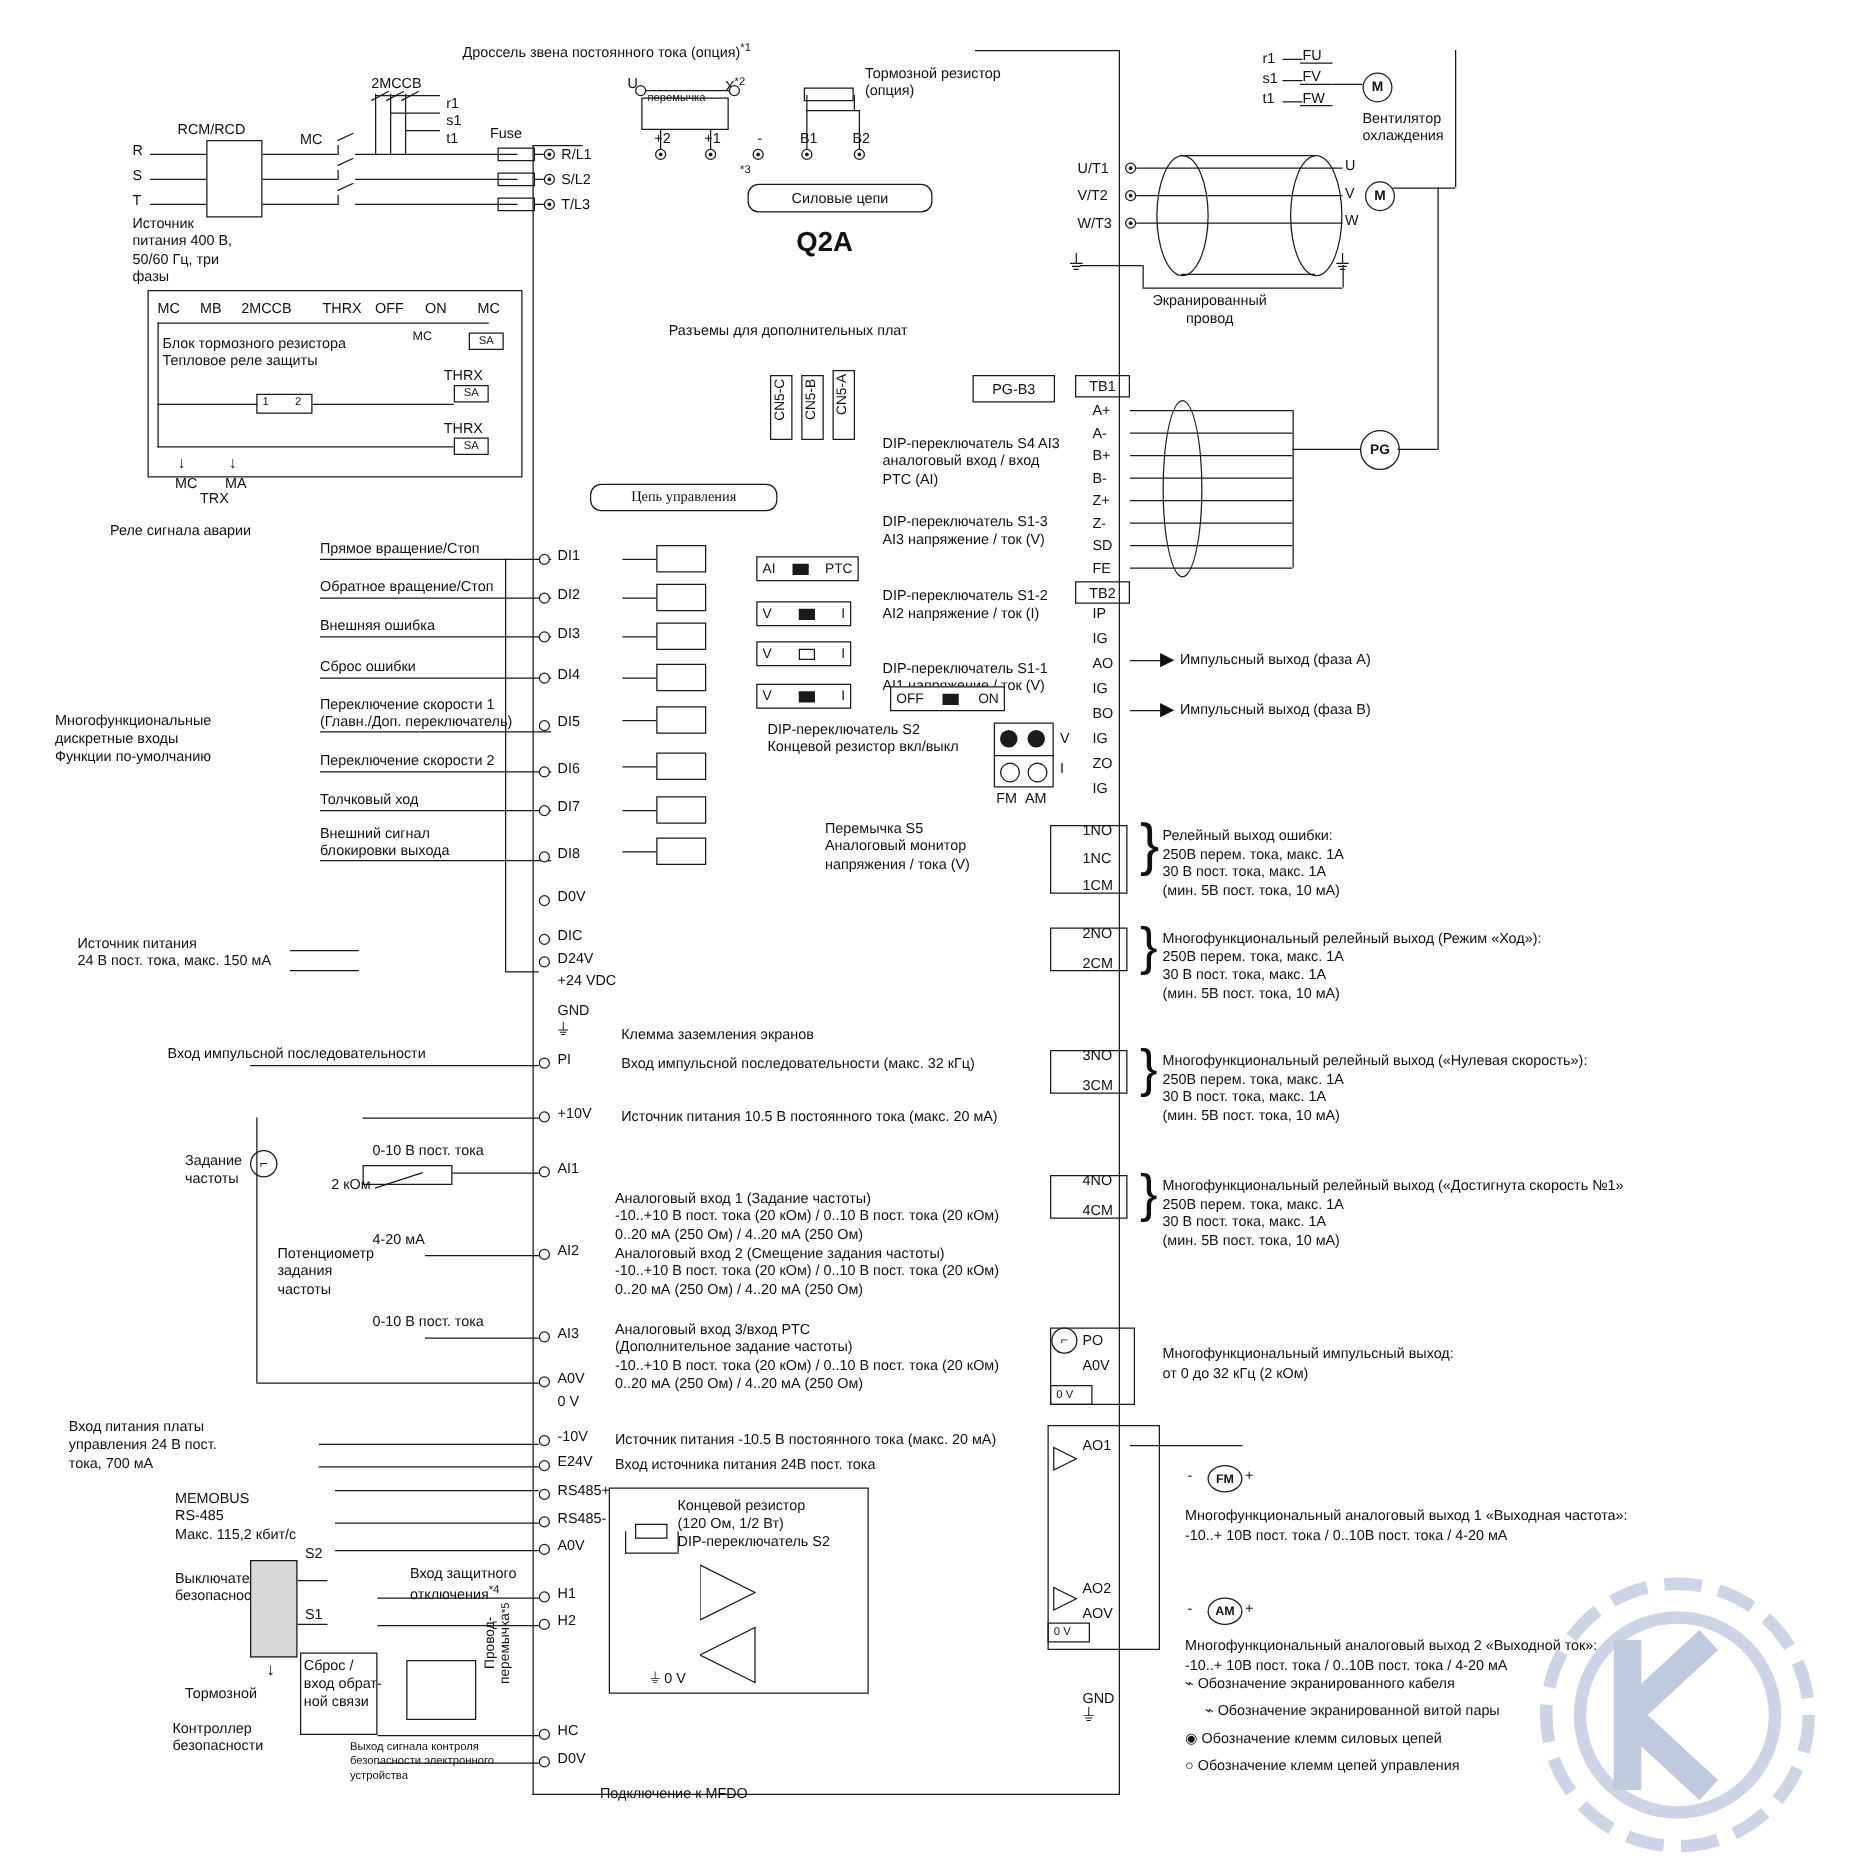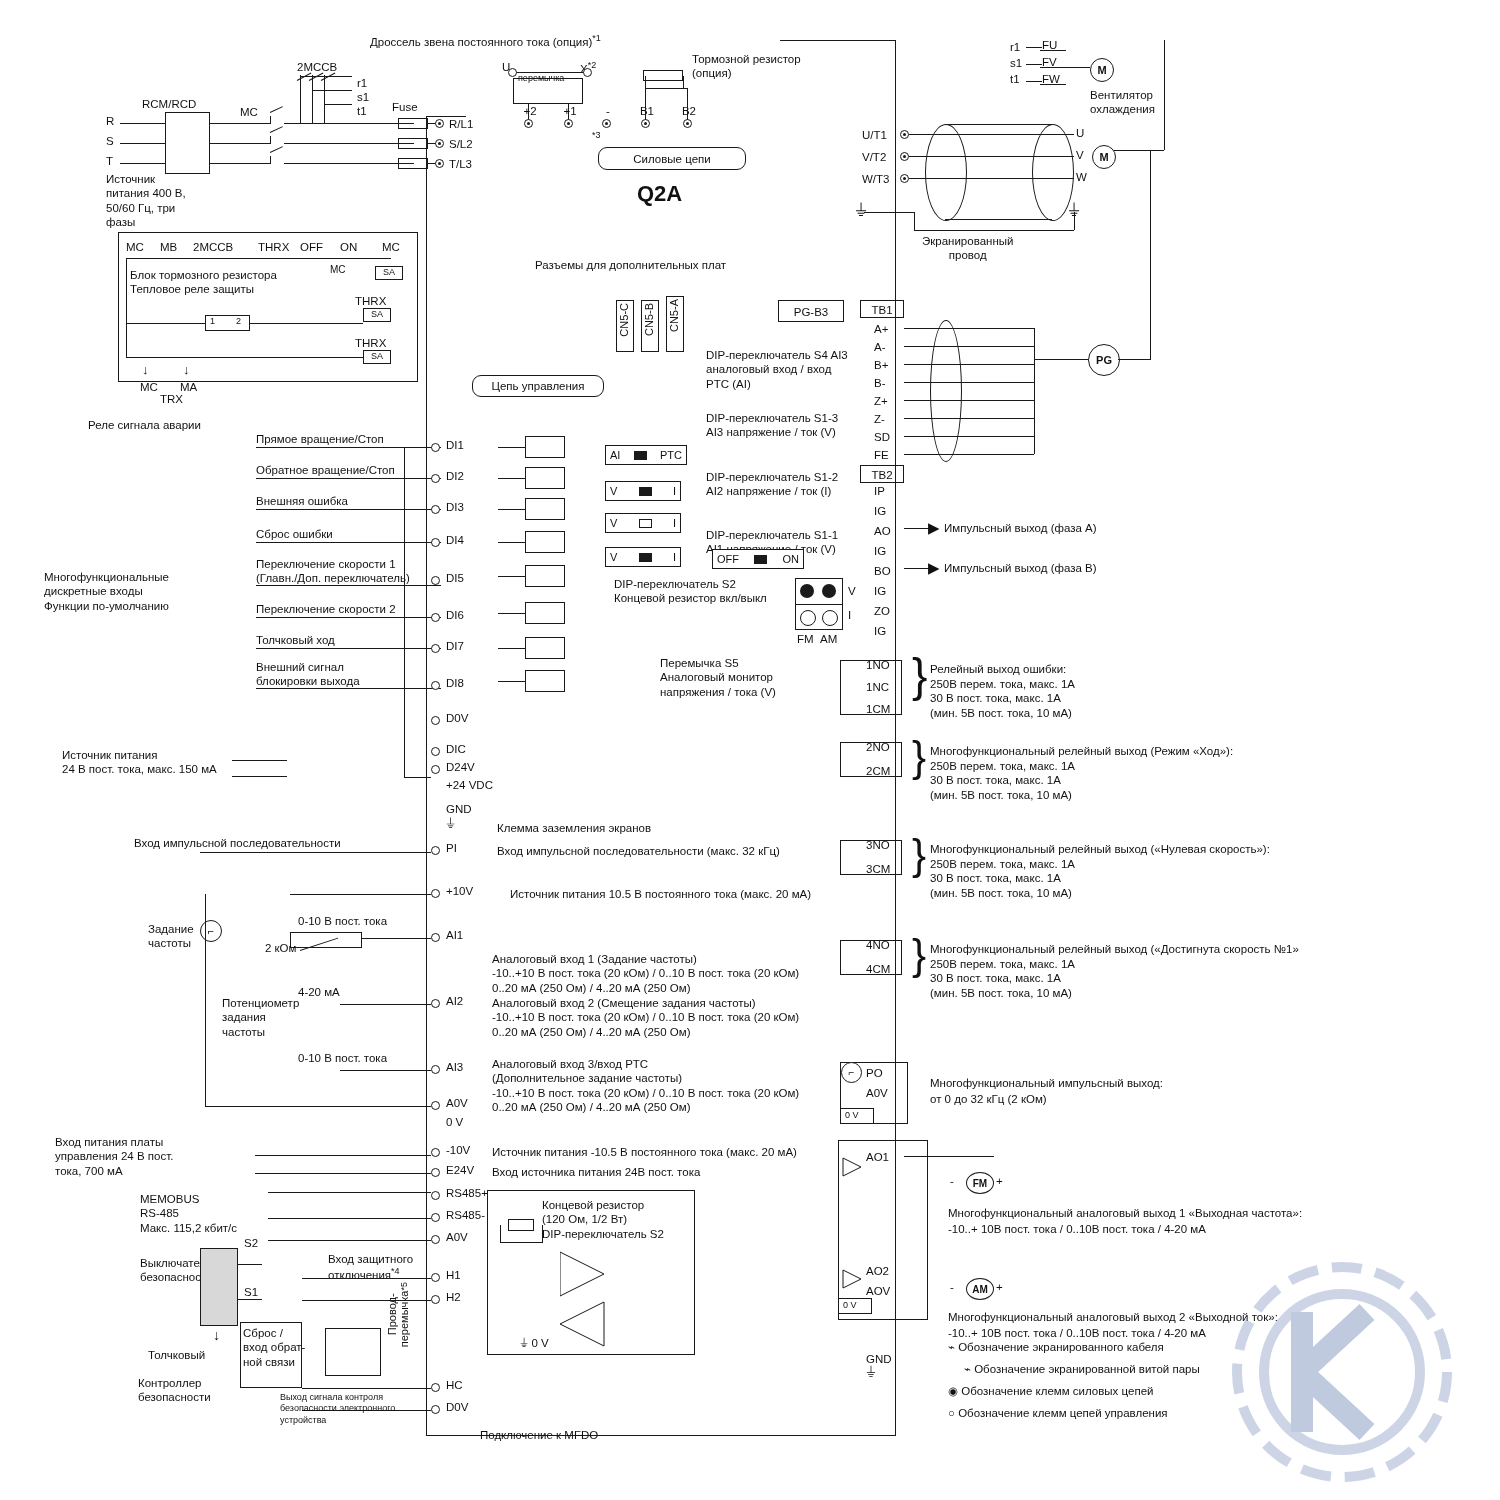--- a/index.html
+++ b/index.html
@@ -215,21 +215,21 @@
   <div class="ln h" style="left:126px;top:357px;width:237px;"></div>
   <div class="ln v" style="left:126px;top:258px;height:100px;"></div>
 
   <div class="t" style="left:140px;top:380px;"><span>MC</span></div>
   <div class="t" style="left:180px;top:380px;"><span>MA</span></div>
   <div class="t" style="left:160px;top:392px;"><span>TRX</span></div>
   <div class="t" style="left:88px;top:418px;"><span>Реле сигнала аварии</span></div>
   <div class="t" style="left:142px;top:362px;font-size:13px;">↓</div>
   <div class="t" style="left:183px;top:362px;font-size:13px;">↓</div>
 
-  <div class="rbox" style="left:472px;top:375px;width:132px;height:22px;">
+  <div class="rbox" style="left:472px;top:387px;width:150px;height:22px;font-family:Liberation Serif, serif;">
       <span>Цепь управления</span>
     </div>
 
   <div class="t" style="left:535px;top:258px;"><span>Разъемы для дополнительных плат</span></div>
   <div class="box" style="left:616px;top:300px;width:18px;height:52px;"></div>
   <div class="vert" style="left:618px;top:303px;"><span>CN5-C</span></div>
   <div class="box" style="left:641px;top:300px;width:18px;height:52px;"></div>
   <div class="vert" style="left:643px;top:303px;"><span>CN5-B</span></div>
   <div class="box" style="left:666px;top:296px;width:18px;height:56px;"></div>
   <div class="vert" style="left:668px;top:299px;"><span>CN5-A</span></div>
@@ -416,21 +416,21 @@
   <div class="t" style="left:497px;top:821px;"><span>Клемма заземления экранов</span></div>
 
   <div class="t" style="left:446px;top:841px;"><span>PI</span></div>
   <div class="term" style="left:431px;top:846px;"></div>
   <div class="t" style="left:497px;top:844px;"><span>Вход импульсной последовательности (макс. 32 кГц)</span></div>
   <div class="t" style="left:134px;top:836px;"><span>Вход импульсной последовательности</span></div>
   <div class="ln h" style="left:200px;top:852px;width:231px;"></div>
 
   <div class="t" style="left:446px;top:884px;"><span>+10V</span></div>
   <div class="term" style="left:431px;top:889px;"></div>
-  <div class="t" style="left:510px;top:887px;"><span>Источник питания 10.5 В постоянного тока (макс. 20 мА)</span></div>
+  <div class="t" style="left:497px;top:887px;"><span>Источник питания 10.5 В постоянного тока (макс. 20 мА)</span></div>
   <div class="ln h" style="left:290px;top:894px;width:141px;"></div>
 
   <div class="t" style="left:148px;top:922px;"><span>Задание
 частоты</span></div>
   <div class="t" style="left:298px;top:914px;"><span>0-10 В пост. тока</span></div>
   <div class="box" style="left:290px;top:932px;width:72px;height:16px;"></div>
   <div class="t" style="left:265px;top:941px;"><span>2 кОм</span></div>
   <div class="t" style="left:222px;top:996px;"><span>Потенциометр
 задания
 частоты</span></div>
@@ -510,21 +510,21 @@
   <div class="t" style="left:520px;top:1336px;">⏚ <span>0 V</span></div>
 
   <div class="t" style="left:140px;top:1256px;"><span>Выключатель
 безопасности</span></div>
   <div class="box" style="left:200px;top:1248px;width:38px;height:78px;background:#d8d8d8;"></div>
   <div class="t" style="left:244px;top:1236px;"><span>S2</span></div>
   <div class="t" style="left:244px;top:1285px;"><span>S1</span></div>
   <div class="ln h" style="left:238px;top:1264px;width:24px;"></div>
   <div class="ln h" style="left:238px;top:1299px;width:24px;"></div>
   <div class="t" style="left:213px;top:1327px;font-size:14px;">↓</div>
-  <div class="t" style="left:148px;top:1348px;"><span>Толчковый</span></div>
+  <div class="t" style="left:148px;top:1348px;"><span>Тормозной</span></div>
   <div class="t" style="left:138px;top:1376px;"><span>Контроллер
 безопасности</span></div>
   <div class="box" style="left:240px;top:1322px;width:62px;height:66px;"></div>
   <div class="t" style="left:243px;top:1326px;"><span>Сброс /
 вход обрат-
 ной связи</span></div>
   <div class="vert" style="left:386px;top:1282px;"><span>Провод-
 перемычка</span><span class="tiny">*5</span></div>
   <div class="t" style="left:328px;top:1252px;"><span>Вход защитного
 отключения</span><span class="tiny" style="vertical-align:super">*4</span></div>

